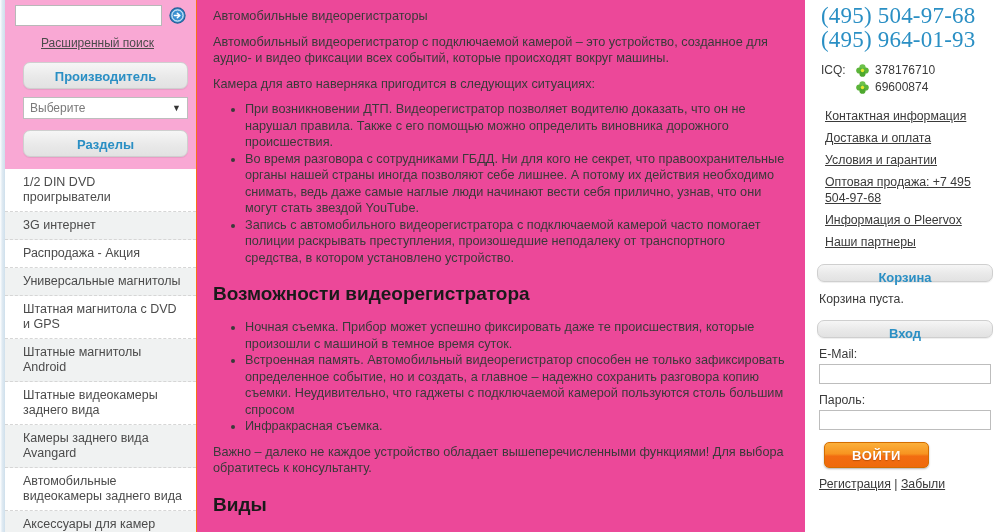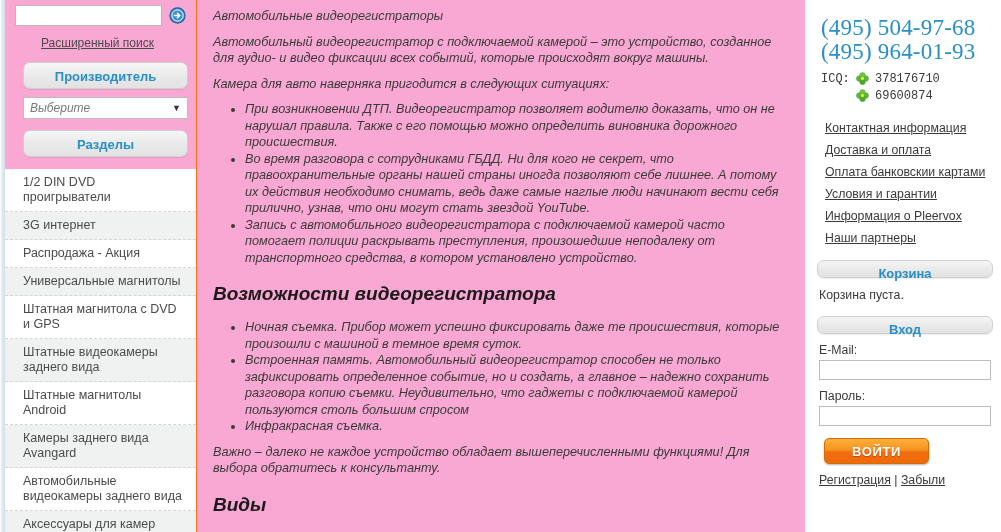--- a/index.html
+++ b/index.html
@@ -93,21 +93,20 @@
   .fake-select {
     height: 22px;
     border: 1px solid #bdbdbd;
     background: #fff;
     font-size: 12px;
     color: #7a7a7a;
     line-height: 20px;
     padding: 0 12px 0 6px;
     position: relative;
     cursor: pointer;
-    font-style: italic;
   }
   .fake-select .caret {
     position: absolute;
     right: 6px; top: 50%;
     transform: translateY(-50%);
     font-size: 9px;
     color: #333;
   }
 
   .cat-list { margin-top: 12px; }
@@ -119,23 +118,22 @@
     border-bottom: 1px dashed #d6d6d6;
     cursor: pointer;
   }
   .cat-item:nth-child(even) { background: #f0f2f2; }
   .cat-item:nth-child(odd)  { background: #ffffff; }
 
   
   .main-col {
     flex: 1 1 auto;
     padding: 8px 20px 0 16px;
-    background: #f9a8d4;
+    background: #ec4899;
     overflow: hidden;
-    font-style: italic;
   }
   .main-col p {
     margin: 0 0 9px 0;
     font-size: 12.7px;
     line-height: 16.5px;
     color: #3a3a3a;
   }
   .main-col h2 {
     margin: 17px 0 14px 0;
     font-size: 19px;
@@ -152,39 +150,39 @@
     font-size: 12.7px;
     line-height: 16.5px;
     color: #3a3a3a;
     margin-bottom: 0;
   }
 
   
   .right-col {
     width: 196px;
     flex: 0 0 196px;
-    padding: 12px 6px 0 8px;
+    padding: 0 6px 0 8px;
     background: #fff;
   }
   .phone {
     font-family: "Liberation Serif", serif;
     font-size: 23px;
     line-height: 24px;
     color: #2a8fc4;
     letter-spacing: .2px;
     padding-left: 8px;
   }
   .phone:first-child { padding-top: 4px; }
   .icq-block {
     margin-top: 8px;
     padding-left: 8px;
     font-size: 12px;
     color: #3a3a3a;
   }
-  .icq-row { display: flex; align-items: flex-start; height: 17px; font-family: Liberation Mono, monospace; }
+  .icq-row { display: flex; align-items: flex-end; height: 17px; }
   .icq-label { width: 34px; color: #3a3a3a; font-size: 12px; }
   .icq-flower { width: 14px; text-align: center; margin-right: 6px; line-height: 0; }
   .icq-num { font-size: 12px; color: #3a3a3a; }
 
   .link-list { margin-top: 14px; padding-left: 12px; }
   .link-list a {
     display: block;
     font-size: 12.3px;
     line-height: 16px;
     color: #3a3a3a;
@@ -285,22 +283,22 @@
     </div>
 
     <div class="panel-head">Разделы</div>
 
     <div class="cat-list">
       <div class="cat-item">1/2 DIN DVD проигрыватели</div>
       <div class="cat-item">3G интернет</div>
       <div class="cat-item">Распродажа - Акция</div>
       <div class="cat-item">Универсальные магнитолы</div>
       <div class="cat-item">Штатная магнитола с DVD и GPS</div>
+      <div class="cat-item">Штатные магнитолы Android</div>
       <div class="cat-item">Штатные видеокамеры заднего вида</div>
-      <div class="cat-item">Штатные магнитолы Android</div>
       <div class="cat-item">Камеры заднего вида Avangard</div>
       <div class="cat-item">Автомобильные видеокамеры заднего вида</div>
       <div class="cat-item">Аксессуары для камер</div>
     </div>
   </div>
 
   <div class="main-col">
     <p>Автомобильные видеорегистраторы</p>
     <p>Автомобильный видеорегистратор с подключаемой камерой – это устройство, созданное для аудио- и видео фиксации всех событий, которые происходят вокруг машины.</p>
     <p>Камера для авто наверняка пригодится в следующих ситуациях:</p>
@@ -355,22 +353,22 @@
             <circle cx="6.5" cy="6.5" r="1.7" fill="#e8e82f"></circle>
           </svg>
         </span>
         <span class="icq-num">69600874</span>
       </div>
     </div>
 
     <div class="link-list">
       <a>Контактная информация</a>
       <a>Доставка и оплата</a>
-      <a>Оплата банковскии картами</a>
       <a>Условия и гарантии</a>
+      <a>Оптовая продажа: +7 495 504-97-68</a>
       <a>Информация о Pleervox</a>
       <a>Наши партнеры</a>
     </div>
 
     <div class="rpanel-head">Корзина</div>
     <div class="cart-status">Корзина пуста.</div>
 
     <div class="rpanel-head">Вход</div>
 
     <div class="field-label">E-Mail:</div>

